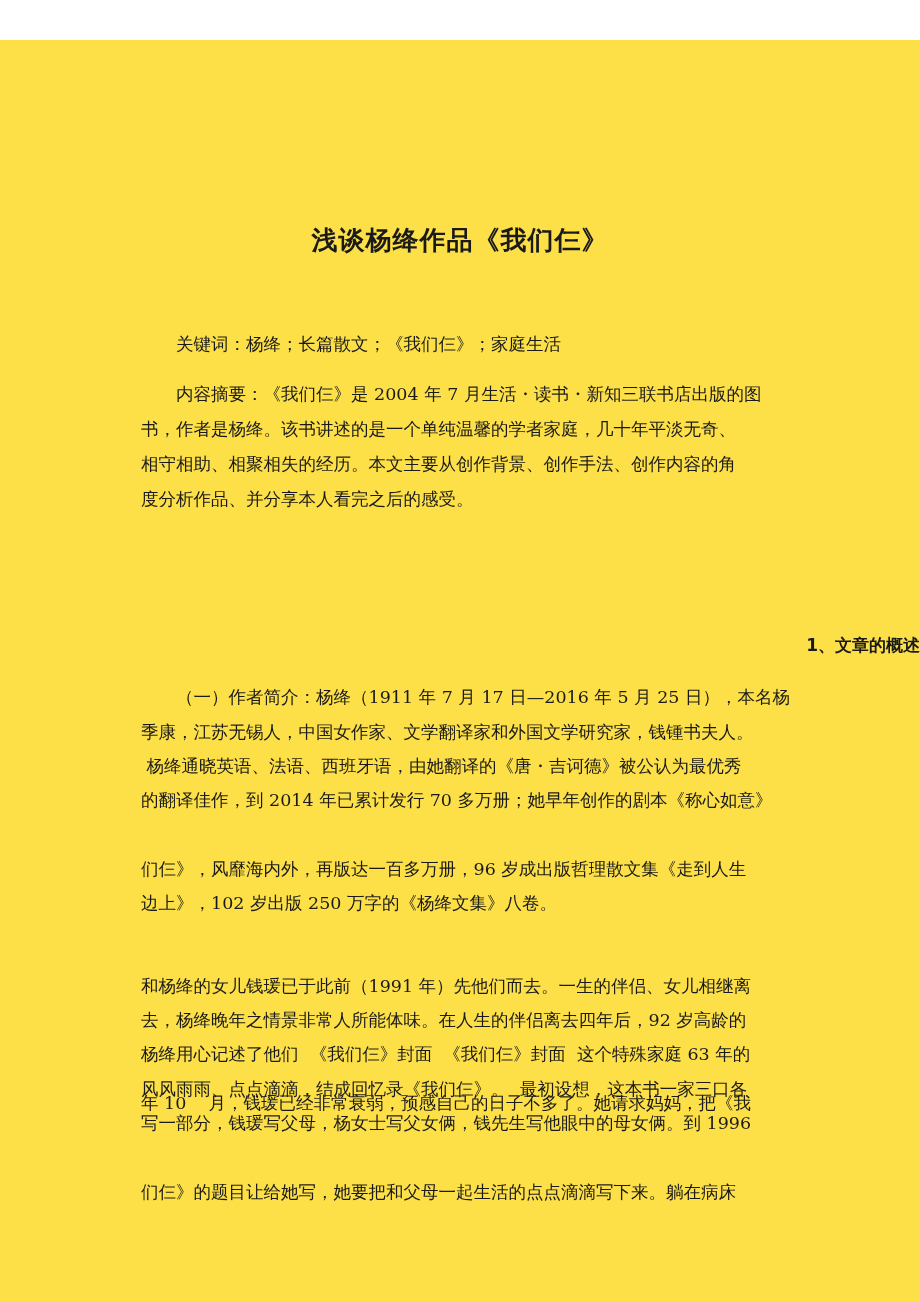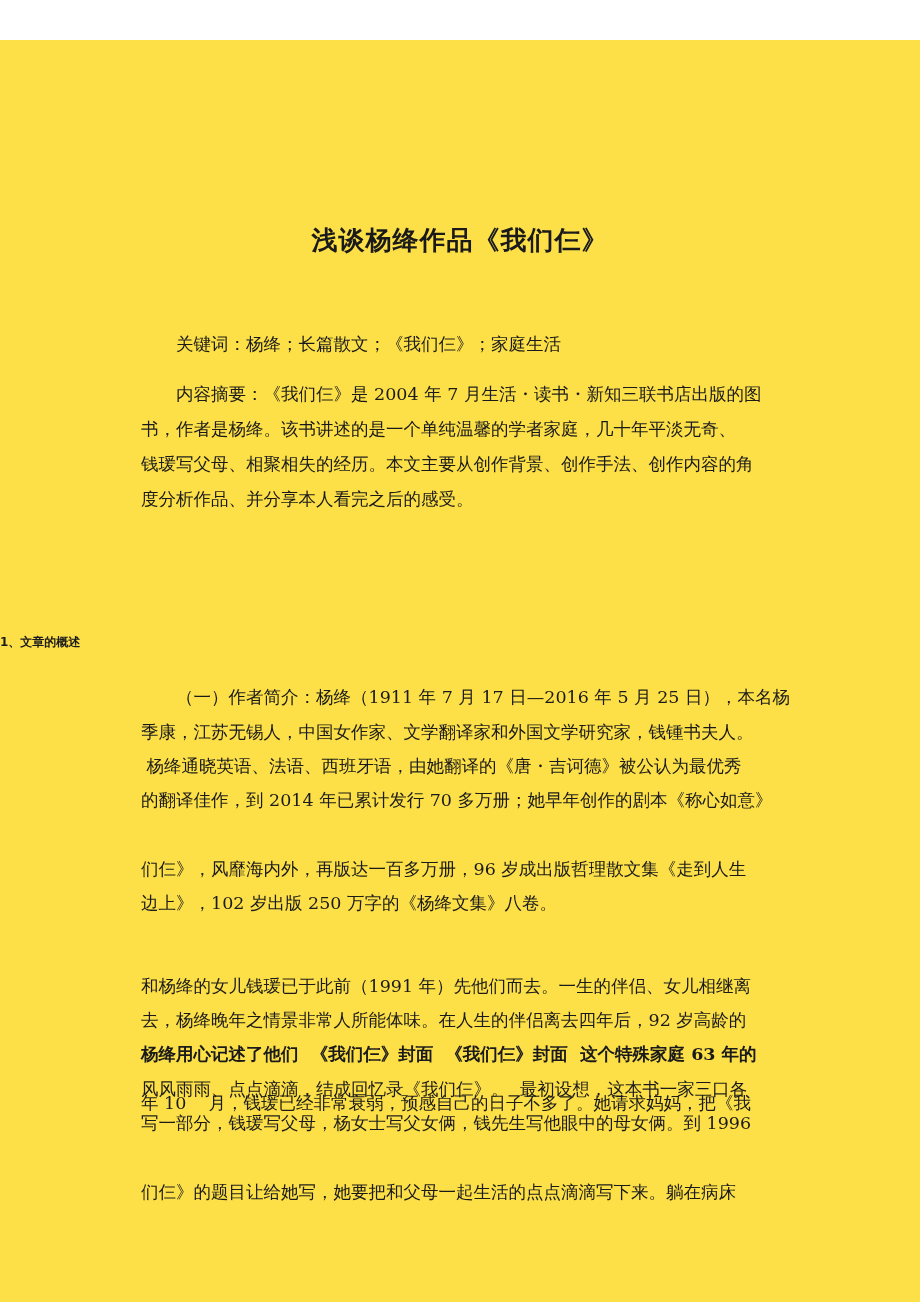--- a/index.html
+++ b/index.html
@@ -8,48 +8,48 @@
   .title {
     position: absolute; left: 0; width: 920px; top: 183px; text-align: center;
     font-family: "DejaVu Sans", sans-serif; font-weight: bold; font-size: 26px; letter-spacing: 1px;
   }
   .line {
     position: absolute; left: 141px; white-space: pre;
     font-family: "DejaVu Serif", serif; font-size: 17.5px; line-height: 24px;
   }
   .bold-label { font-family: "DejaVu Sans", sans-serif; font-weight: normal; }
   .section-heading {
-    position: absolute; left: 0; width: 920px; top: 594px; text-align: left;
-    font-family: "DejaVu Sans", sans-serif; font-weight: bold; font-size: 12px;
+    position: absolute; left: 0; width: 920px; top: 594px; text-align: right;
+    font-family: "DejaVu Sans", sans-serif; font-weight: bold; font-size: 17px;
   }
 </style>
 </head>
 <body>
 
 <div class="page">
 
   <div class="title">浅谈杨绛作品《我们仨》</div>
 
   <div class="line" style="left:176px; top:292px;"><span class="bold-label">关键词：</span><span>杨绛；长篇散文；《我们仨》；家庭生活</span></div>
 
   <div class="line" style="left:176px; top:342px;"><span class="bold-label">内容摘要：</span><span>《我们仨》是 2004 年 7 月生活・读书・新知三联书店出版的图</span></div>
   <div class="line" style="top:377px;">书，作者是杨绛。该书讲述的是一个单纯温馨的学者家庭，几十年平淡无奇、</div>
-  <div class="line" style="top:412px;">钱瑗写父母、相聚相失的经历。本文主要从创作背景、创作手法、创作内容的角</div>
+  <div class="line" style="top:412px;">相守相助、相聚相失的经历。本文主要从创作背景、创作手法、创作内容的角</div>
   <div class="line" style="top:447px;">度分析作品、并分享本人看完之后的感受。</div>
 
   <div class="section-heading">1、文章的概述</div>
 
   <div class="line" style="left:176px; top:645px;">（一）作者简介：杨绛（1911 年 7 月 17 日—2016 年 5 月 25 日），本名杨</div>
   <div class="line" style="top:680px;">季康，江苏无锡人，中国女作家、文学翻译家和外国文学研究家，钱锺书夫人。</div>
   <div class="line" style="top:714px;"> 杨绛通晓英语、法语、西班牙语，由她翻译的《唐・吉诃德》被公认为最优秀</div>
   <div class="line" style="top:748px;">的翻译佳作，到 2014 年已累计发行 70 多万册；她早年创作的剧本《称心如意》</div>
   <div class="line" style="top:817px;">们仨》，风靡海内外，再版达一百多万册，96 岁成出版哲理散文集《走到人生</div>
   <div class="line" style="top:851px;">边上》，102 岁出版 250 万字的《杨绛文集》八卷。</div>
 
   <div class="line" style="top:934px;">和杨绛的女儿钱瑗已于此前（1991 年）先他们而去。一生的伴侣、女儿相继离</div>
   <div class="line" style="top:968px;">去，杨绛晚年之情景非常人所能体味。在人生的伴侣离去四年后，92 岁高龄的</div>
-  <div class="line" style="top:1002px;font-weight:bold;">杨绛用心记述了他们  《我们仨》封面  《我们仨》封面  这个特殊家庭 63 年的</div>
+  <div class="line" style="top:1002px;">杨绛用心记述了他们  《我们仨》封面  《我们仨》封面  这个特殊家庭 63 年的</div>
   <div class="line" style="top:1037px;">风风雨雨、点点滴滴，结成回忆录《我们仨》。  最初设想，这本书一家三口各</div>
   <div class="line" style="top:1071px;">写一部分，钱瑗写父母，杨女士写父女俩，钱先生写他眼中的母女俩。到 1996</div>
   <div class="line" style="top:1051px;">年 10    月，钱瑗已经非常衰弱，预感自己的日子不多了。她请求妈妈，把《我</div>
   <div class="line" style="top:1140px;">们仨》的题目让给她写，她要把和父母一起生活的点点滴滴写下来。躺在病床</div>
 
 </div>
 
 </body></html>

